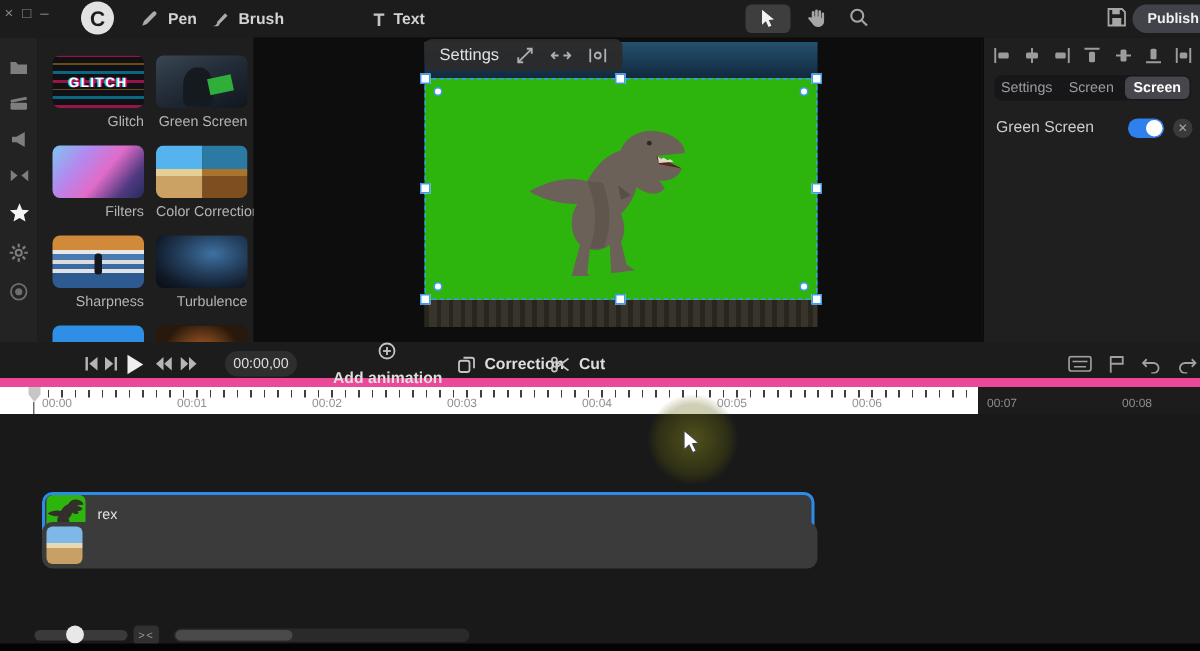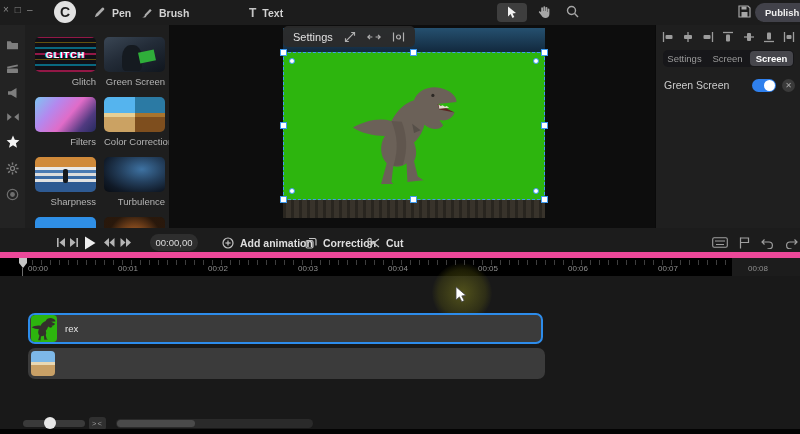--- a/index.html
+++ b/index.html
@@ -100,33 +100,33 @@
     display:flex; align-items:center; justify-content:center; }
 
   
   #timeline { position:absolute; left:0; top:228px; width:800px; height:206px; background:#1c1c1c; }
   #tl-toolbar { position:absolute; left:0; top:0; width:800px; height:30px; border-bottom:6px solid #ec4899;padding-left:36px; }
   .ticn { position:absolute; top:9px; }
   #time-pill { position:absolute; left:150px; top:6px; width:48px; height:17px; border-radius:9px;
     background:#2e2e2e; color:#dddddd; font-size:9.5px; display:flex; align-items:center; justify-content:center; }
   .tl-btn { position:absolute; top:0; height:30px; display:flex; align-items:center; gap:6px;
     color:#dedede; font-size:10.5px; font-weight:600; }
-  #btn-addanim{left:222px;} #btn-duplicate{left:305px;} #btn-cut{left:367px;}
-  #ruler { position:absolute; left:0; top:30px; width:732px; height:18px; background:#000000; }
+  #btn-addanim{left:222px;flex-direction:column;} #btn-duplicate{left:305px;} #btn-cut{left:367px;}
+  #ruler { position:absolute; left:0; top:30px; width:652px; height:18px; background:#ffffff; }
   #ruler .ticks { position:absolute; left:23px; right:0; top:2px; height:5px;
     background:repeating-linear-gradient(90deg, #3e3e3e 0 1px, transparent 1px 9px); }
   .rlbl { position:absolute; top:6px; font-size:8px; color:#8f8f8f; }
   #track-area { position:absolute; left:0; top:48px; width:800px; height:153px; background:#191919; }
   #playhead-marker { position:absolute; left:18px; top:29px; }
   #playhead-line { position:absolute; left:22px; top:40px; width:1px; height:157px; background:#6e6e6e; }
   #cursor-glow { position:absolute; left:432px; top:35px; width:60px; height:60px; border-radius:50%;
     background:radial-gradient(circle, rgba(150,150,30,.45) 0%, rgba(95,95,15,.3) 55%, rgba(60,60,10,0) 72%); }
   #mouse-cursor { position:absolute; left:455px; top:58px; }
   .clip { position:absolute; height:31px; background:#3b3b3b; border-radius:7px; display:flex; align-items:center; overflow:hidden; }
-  #clip-rex { left:28px; top:85px; width:515px; border:2px solid #2d8ceb; }
+  #clip-rex { left:28px; top:100px; width:515px; border:2px solid #2d8ceb; }
   #clip-uuid { left:28px; top:120px; width:517px; }
   .clip-thumb { width:26px; height:27px; border-radius:4px; margin-left:1px; flex:0 0 auto; position:relative; overflow:hidden; }
   #clip-rex .clip-thumb { background:#2db50e; }
   #clip-uuid .clip-thumb { margin-left:3px; width:24px; height:25px;
     background:linear-gradient(180deg, #7db8e8 0 45%, #e8d8b4 45% 58%, #c8a066 58% 100%); }
   .clip-label { margin-left:8px; font-size:9.5px; color:#e6e6e6; white-space:nowrap; }
   #clip-uuid .clip-label { color:#bdbdbd; }
   #zoom-slider { position:absolute; left:23px; top:192px; width:62px; height:7px; border-radius:4px; background:#3a3a3a; }
   #zoom-knob { position:absolute; left:44px; top:189px; width:12px; height:12px; border-radius:50%; background:#e8e8e8; }
   #fit-btn { position:absolute; left:89px; top:189px; width:17px; height:13px; border-radius:3px; background:#303030;

